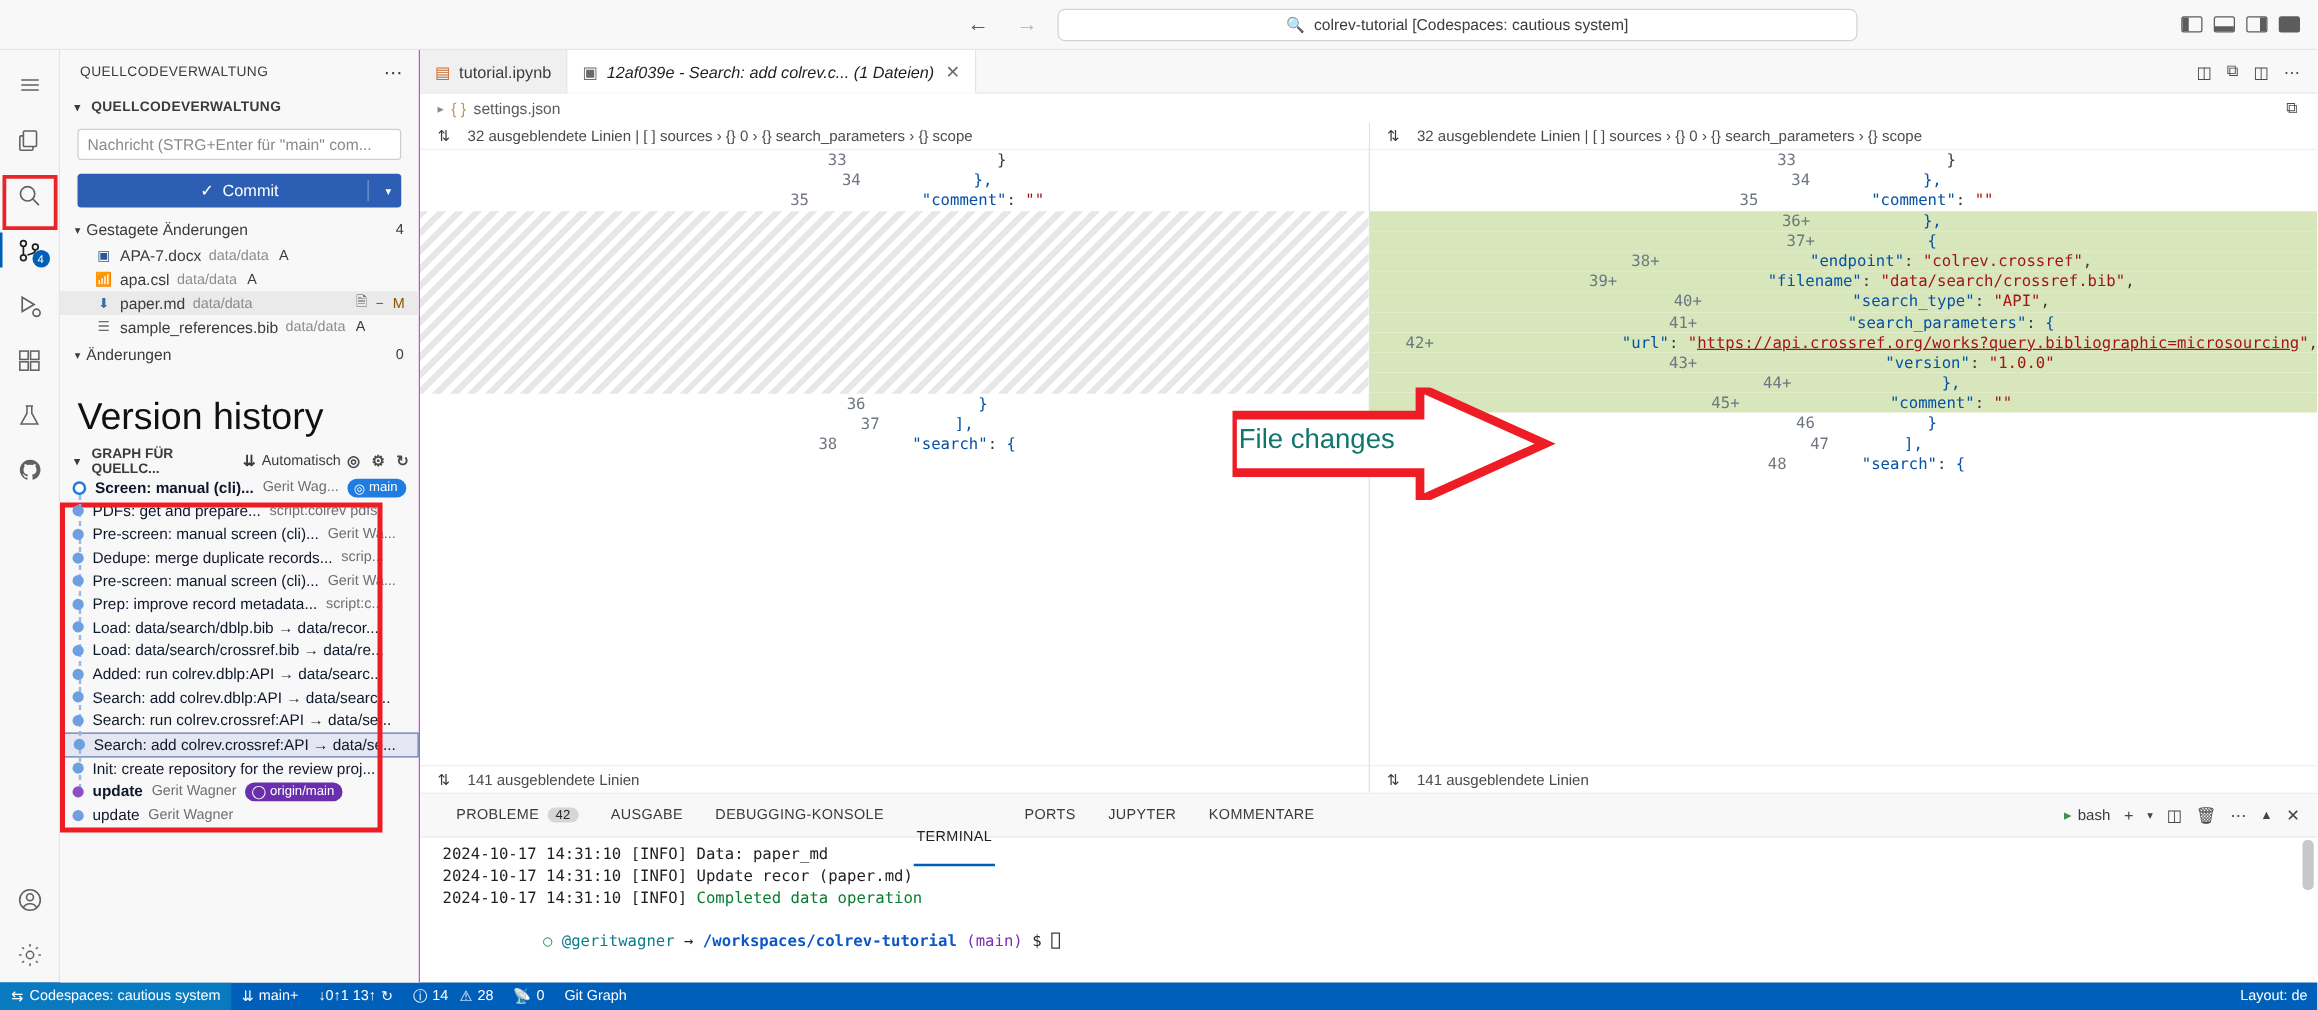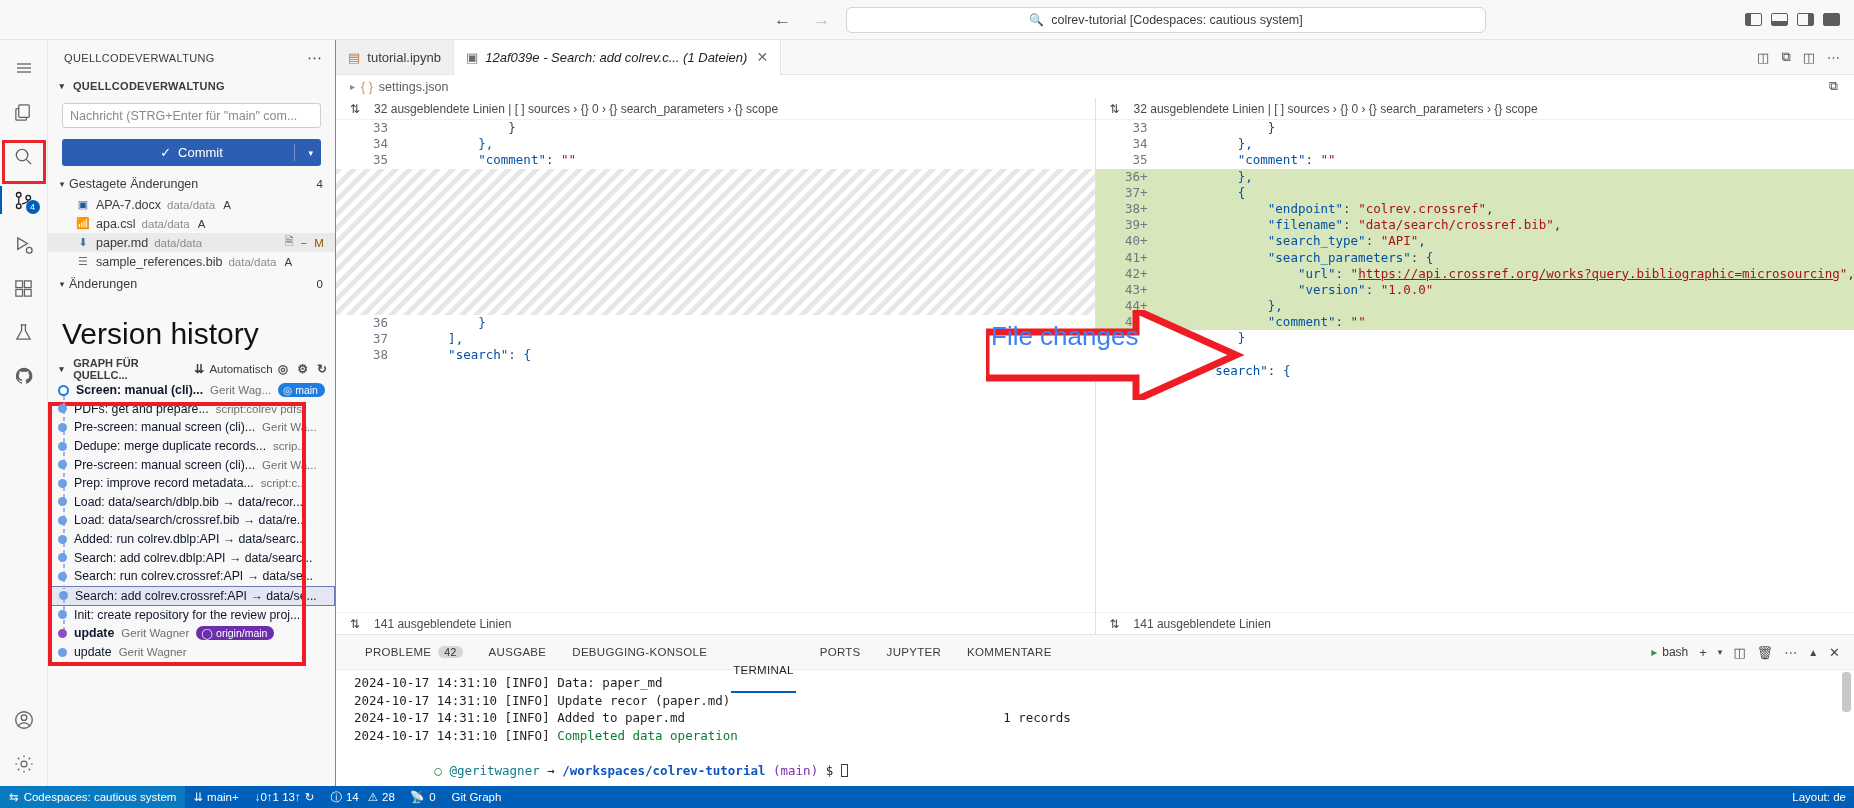--- a/index.html
+++ b/index.html
@@ -219,21 +219,21 @@
   .pane-header {
     height: 22px; display: flex; align-items: center; gap: 14px;
     padding-left: 14px; font-size: 12px; color: #4a4a4a; background: #fff;
     border-bottom: 1px solid #f0f0f0; white-space: nowrap; overflow: hidden;
   }
   .fold-ico { color: #3b3b3b; font-size: 12px; }
   .code {
     flex: 1; position: relative; overflow: hidden;
     font-family: "DejaVu Sans Mono", monospace; font-size: 12.5px; line-height: 16.2px;
   }
-  .cline { display: flex; height: 16.2px; align-items: center; white-space: pre; }
+  .cline { display: flex; height: 16.2px; align-items: center; white-space: pre; justify-content: center; }
   .ln {
     width: 56px; min-width: 56px; text-align: right; padding-right: 4px;
     color: #6e7681; font-family: "DejaVu Sans Mono", monospace; font-size: 12.5px;
   }
   .ln .plus { color: #6e7681; }
   .ctxt { padding-left: 26px; }
   .addedline { background: #d7e6bb; }
   .filler {
     background-image: repeating-linear-gradient(-45deg, #ffffff 0 5px, #e7e7e7 5px 10px);
   }
@@ -635,21 +635,21 @@
           </div>
           <div class="pane-footer">
             <span class="fold-ico">⇅</span>
             <span>141 ausgeblendete Linien</span>
           </div>
         </div>
 
         <svg class="arrow-wrap" width="260" height="90" viewBox="0 0 260 90">
           <polygon points="0,22 150,22 150,0 250,45 150,90 150,68 0,68" fill="#ffffff" stroke="#ee1c24" stroke-width="7" stroke-linejoin="miter"></polygon>
         </svg>
-        <div style="position:absolute;left:655px;top:223px;font-size:26px;color:#3b82f6;pointer-events:none">File changes</div>
+        <div style="position:absolute;left:655px;top:240px;font-size:22px;color:#0f766e;pointer-events:none">File changes</div>
       </div>
 
       <div class="panel">
         <div class="panel-tabs">
           <div class="ptab">
             <span>PROBLEME</span>
             <span class="pbadge">42</span>
           </div>
           <div class="ptab">
               <span>AUSGABE</span>
@@ -680,21 +680,20 @@
             <span>🗑</span>
             <span>⋯</span>
             <span style="font-size:10px">▲</span>
             <span>✕</span>
           </div>
         </div>
 
         <div class="term">
           <div class="tline"><span>2024-10-17 14:31:10 [INFO] </span><span>Data: paper_md</span></div>
           <div class="tline"><span>2024-10-17 14:31:10 [INFO] </span><span>Update recor (paper.md)</span></div>
-          <div class="tline"><span>2024-10-17 14:31:10 [INFO] </span><span>Added to paper.md</span><span style="display:inline-block;width:318px"></span><span>1 records</span></div>
           <div class="tline"><span>2024-10-17 14:31:10 [INFO] </span><span class="t-green">Completed data operation</span></div>
           <div class="tline" style="margin-left:-10px">
             <span style="color:#3b8f4f">○ </span><span class="t-cyan">@geritwagner</span><span class="p"> </span><span>→</span><span> </span><span class="t-blue">/workspaces/colrev-tutorial</span><span> </span><span class="t-purple">(main)</span><span> </span><span>$</span><span> </span><span class="cursor"></span>
           </div>
           <div class="term-scroll"></div>
         </div>
       </div>
     </div>
   </div>
 

